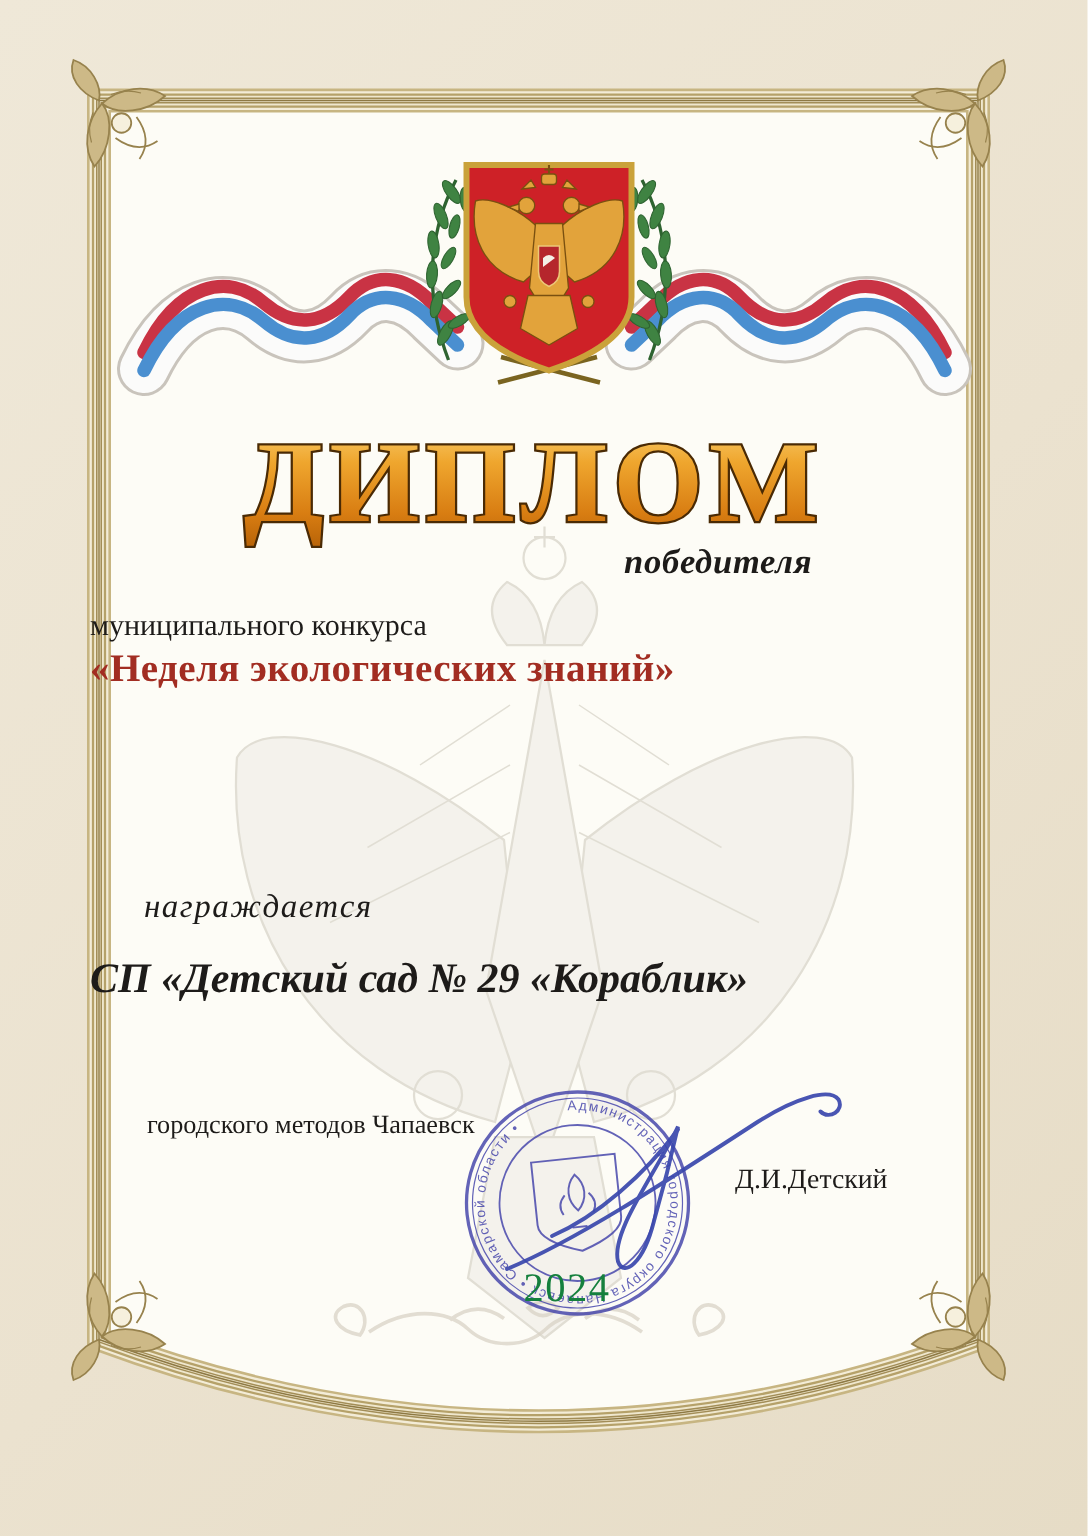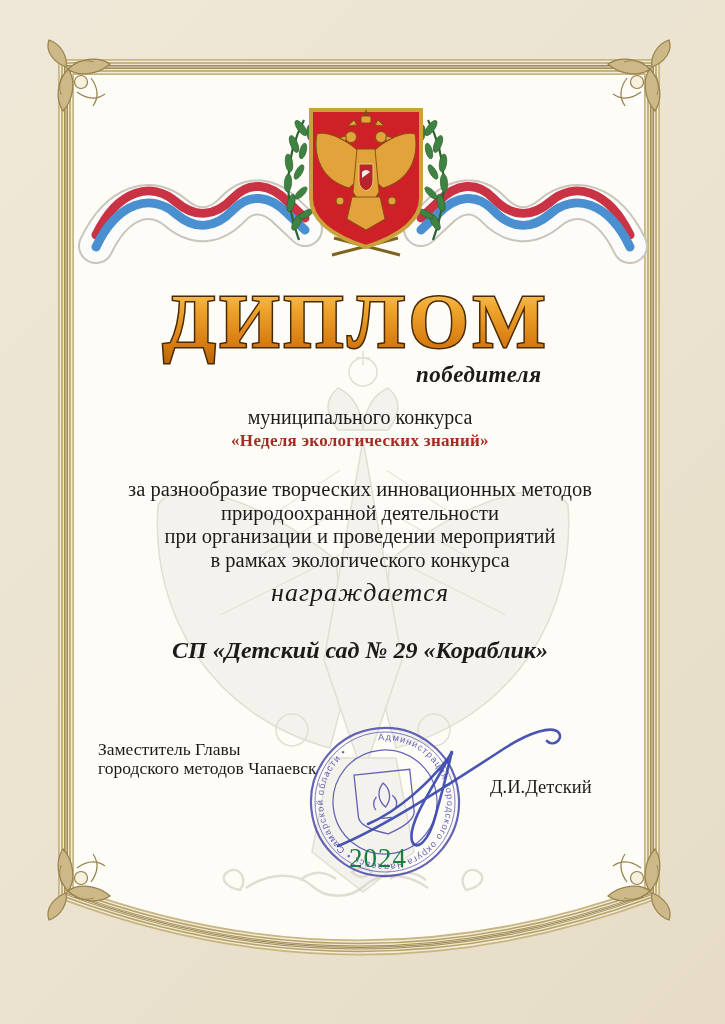--- a/index.html
+++ b/index.html
@@ -5,27 +5,27 @@
   html,body{margin:0;padding:0;}
   body{
     width:725px;height:1024px;
     background:linear-gradient(135deg,#efe8d8 0%,#ebe2cf 55%,#e6dcc6 100%);
     font-family:"Liberation Serif", serif;
     position:relative;overflow:hidden;
   }
   .stage{position:absolute;left:0;top:0;width:725px;height:721px;}
   svg.art{position:absolute;left:0;top:0;width:725px;height:1024px;display:block;}
   .txt{position:absolute;color:#1d1b19;}
-  .center{left:60px;width:600px;text-align:center;}
+  .center{left:60px;width:600px;}
   .subtitle{left:416px;top:362px;width:160px;font-size:23px;font-weight:bold;font-style:italic;letter-spacing:.5px;}
   .intro{top:406px;font-size:20px;}
-  .contest{top:431px;font-size:17px;font-weight:bold;color:#a22d22;letter-spacing:.3px;}
+  .contest{top:431px;font-size:26px;font-weight:bold;color:#a22d22;letter-spacing:.3px;}
   .reason{top:478px;font-size:20.5px;line-height:23.5px;}
-  .awarded{top:578px;font-size:26px;font-style:italic;letter-spacing:1px;}
-  .recipient{top:637px;font-size:24px;font-weight:bold;font-style:italic;}
+  .awarded{top:591px;font-size:22px;font-style:italic;letter-spacing:1px;margin-left:36px;}
+  .recipient{top:637px;font-size:28px;font-weight:bold;font-style:italic;}
   .sigblock{left:98px;top:740px;font-size:17.5px;line-height:18.5px;}
   .signame{left:490px;top:777px;font-size:18.5px;}
   .year{left:298px;top:843px;width:160px;text-align:center;font-size:27px;color:#15803d;letter-spacing:1px;}
 </style>
 </head>
 <body>
 
 <div class="stage">
 
 <svg class="art" viewBox="0 0 725 1024">
@@ -174,32 +174,25 @@
     <path d="M 452 751 C 438 781 407 821 412 841 C 416 852 429 842 436 814 C 442 793 448 769 452 751 Z"></path>
     <path d="M 368 824 C 398 811 430 783 452 753"></path>
   </g>
 </svg>
 
 <div class="txt subtitle">победителя</div>
 
 <div class="txt center intro">муниципального конкурса</div>
 <div class="txt center contest">«Неделя экологических знаний»</div>
 
-<div class="txt center reason">
-  <span style="display:block">за разнообразие творческих инновационных методов</span>
-  <span style="display:block">природоохранной деятельности</span>
-  <span style="display:block">при организации и проведении мероприятий</span>
-  <span style="display:block">в рамках экологического конкурса</span>
-</div>
 
 <div class="txt center awarded">награждается</div>
 <div class="txt center recipient">СП «Детский сад № 29 «Кораблик»</div>
 
 <div class="txt sigblock">
-  <span style="display:block">Заместитель Главы</span>
   <span style="display:block">городского методов Чапаевск</span>
 </div>
 
 <div class="txt signame">Д.И.Детский</div>
 
 <div class="txt year">2024</div>
 
 </div>
 
 </body></html>

